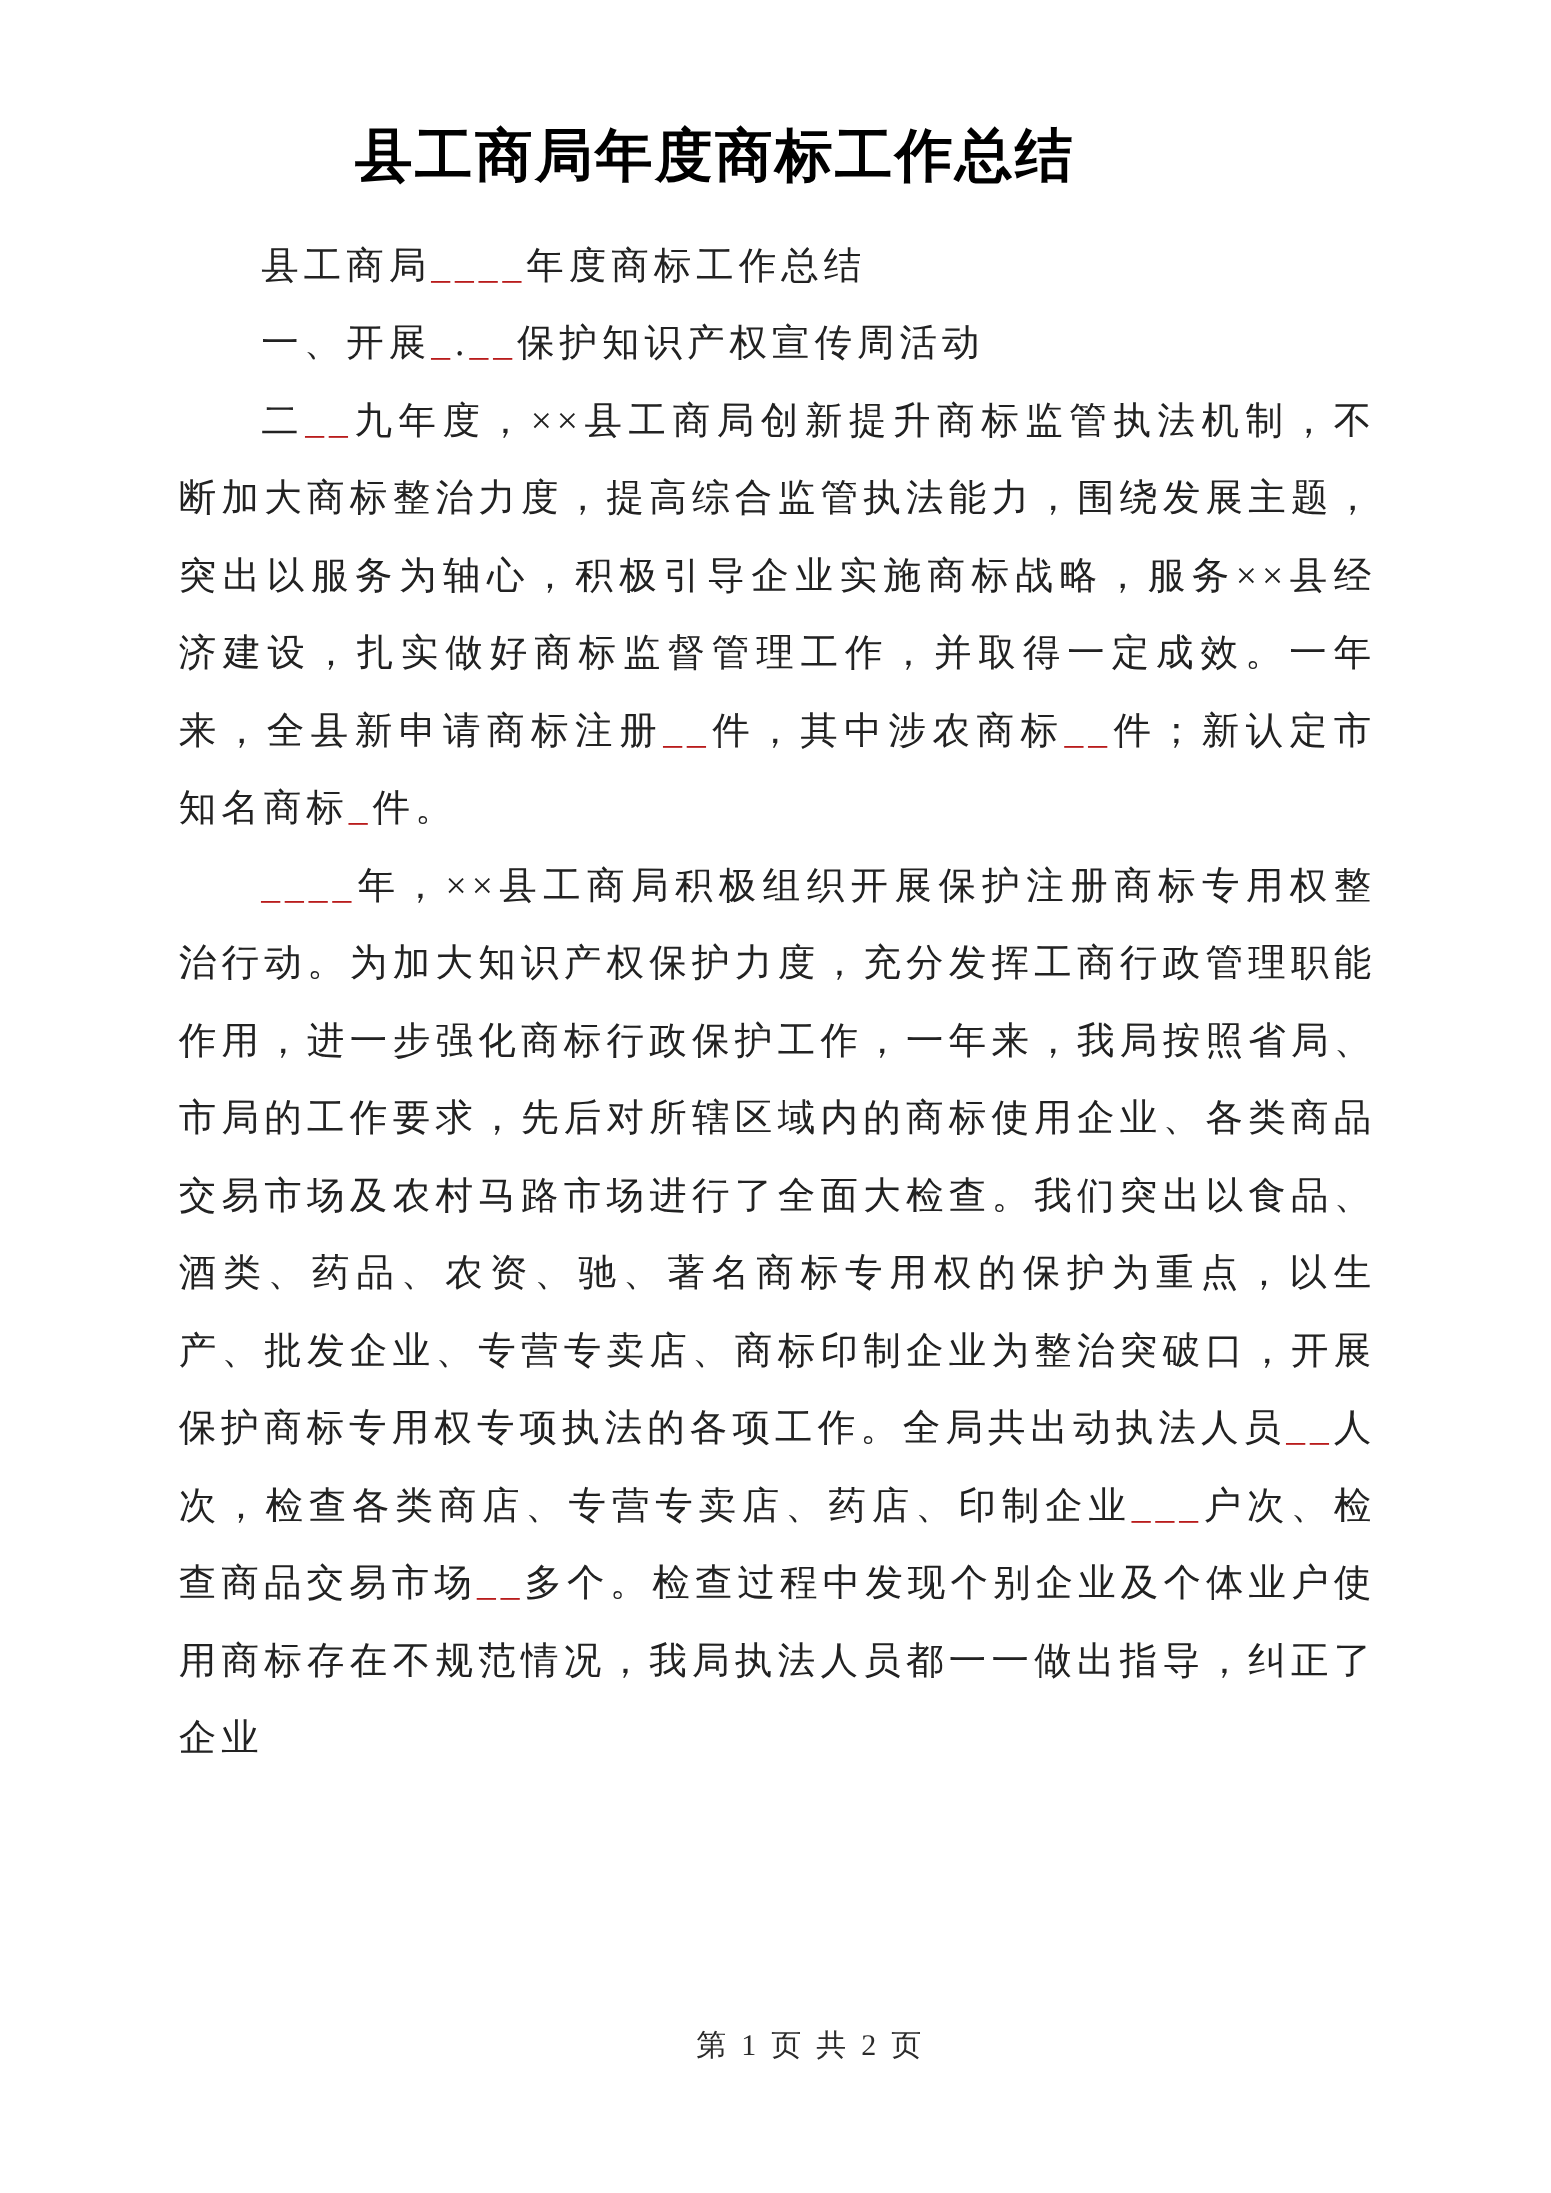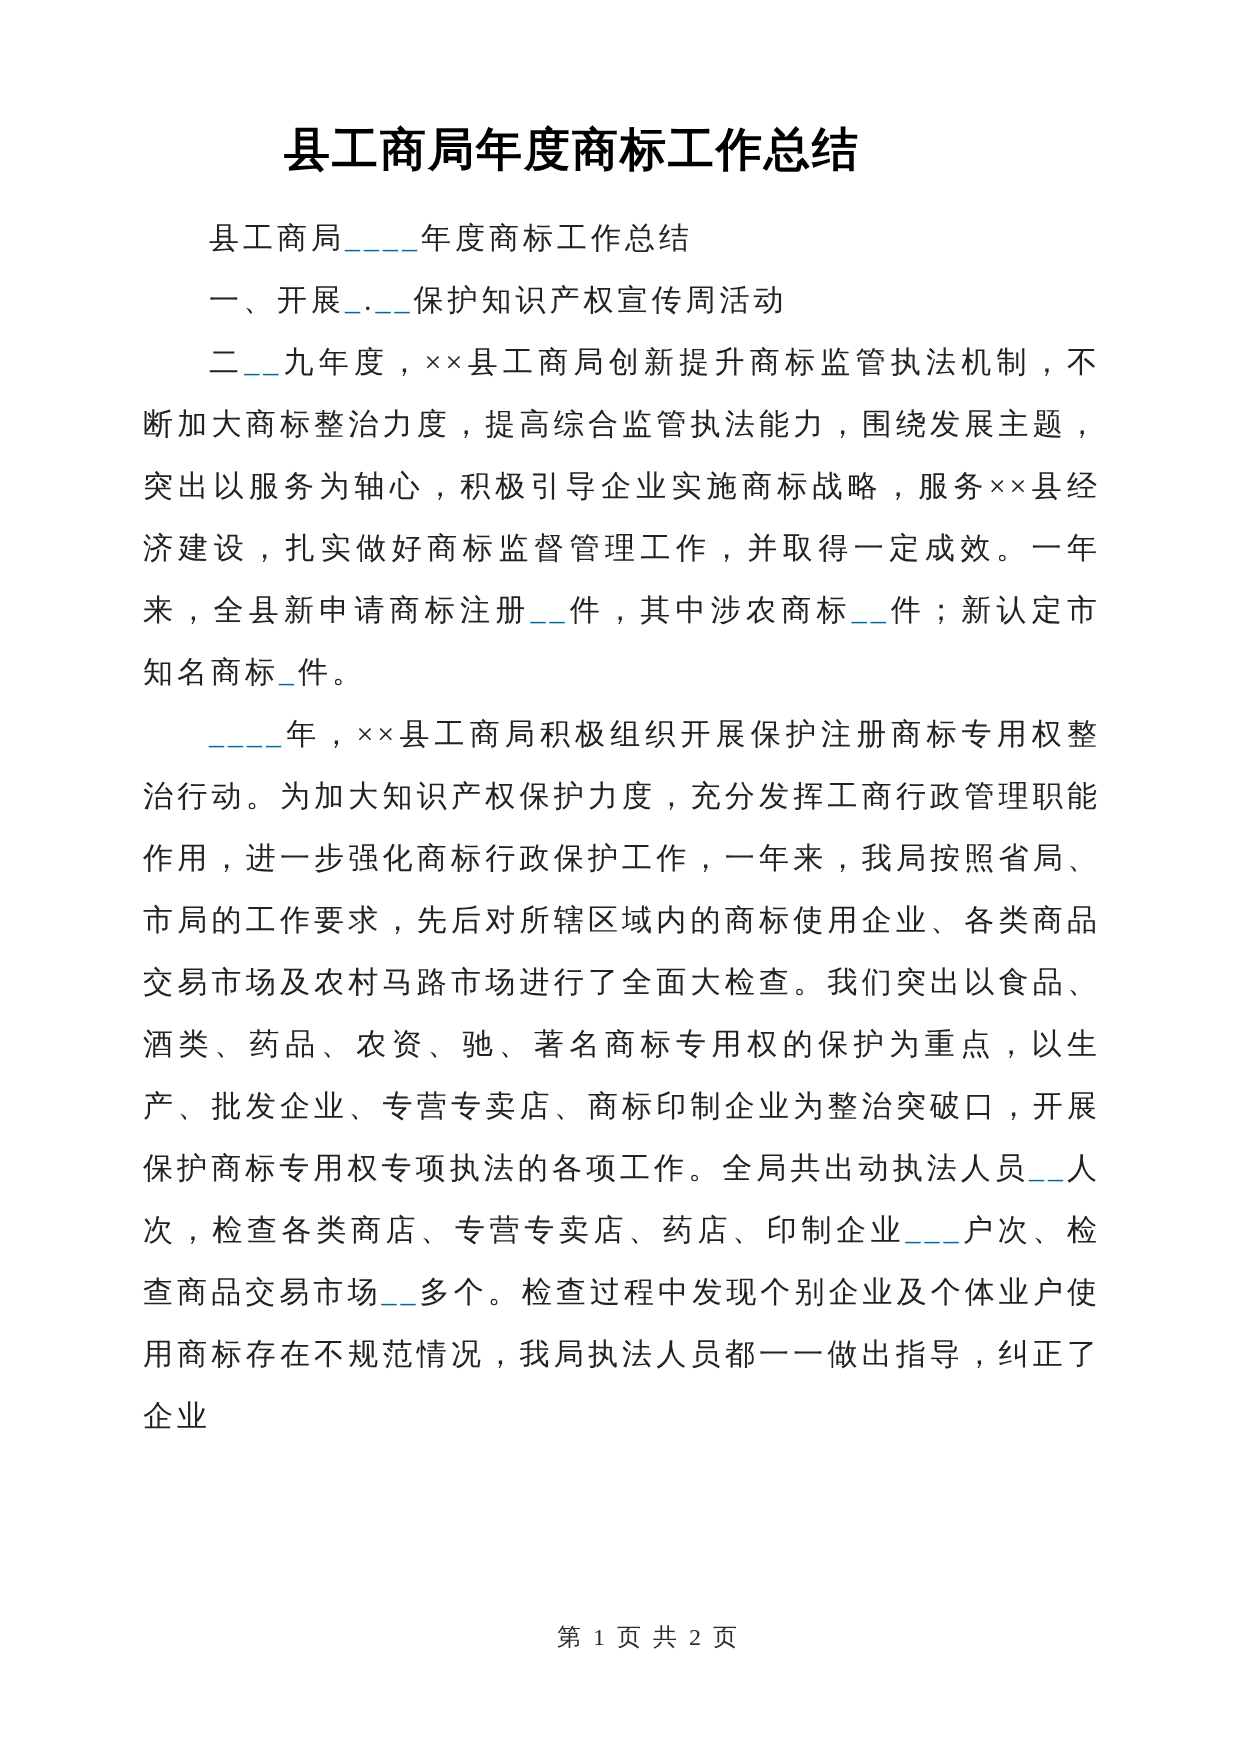--- a/index.html
+++ b/index.html
@@ -10,21 +10,21 @@
   .page {
     position: relative;
     width: 1241px;
     height: 1754px;
     background: #ffffff;
     overflow: hidden;
     font-family: "Liberation Serif", "DejaVu Serif", serif;
   }
   .doc-title {
     margin: 0;
-    padding-top: 120px;
+    padding-top: 95px;
     width: 860px;
     margin-left: 142px;
     text-align: center;
     font-size: 46px;
     line-height: 60px;
     font-weight: bold;
     color: #000000;
     letter-spacing: 2px;
     white-space: nowrap;
   }
@@ -35,21 +35,21 @@
     color: #222222;
     letter-spacing: 4px;
     text-align: justify;
   }
   .doc-body p {
     margin: 0;
     padding: 0;
     text-indent: 2.2em;
   }
   .blank {
-    color: #0369a1;
+    color: #b91c1c;
   }
   .doc-footer {
     position: absolute;
     top: 1621px;
     left: 28px;
     width: 100%;
     text-align: center;
     font-size: 24px;
     line-height: 32px;
     color: #2b2b2b;

